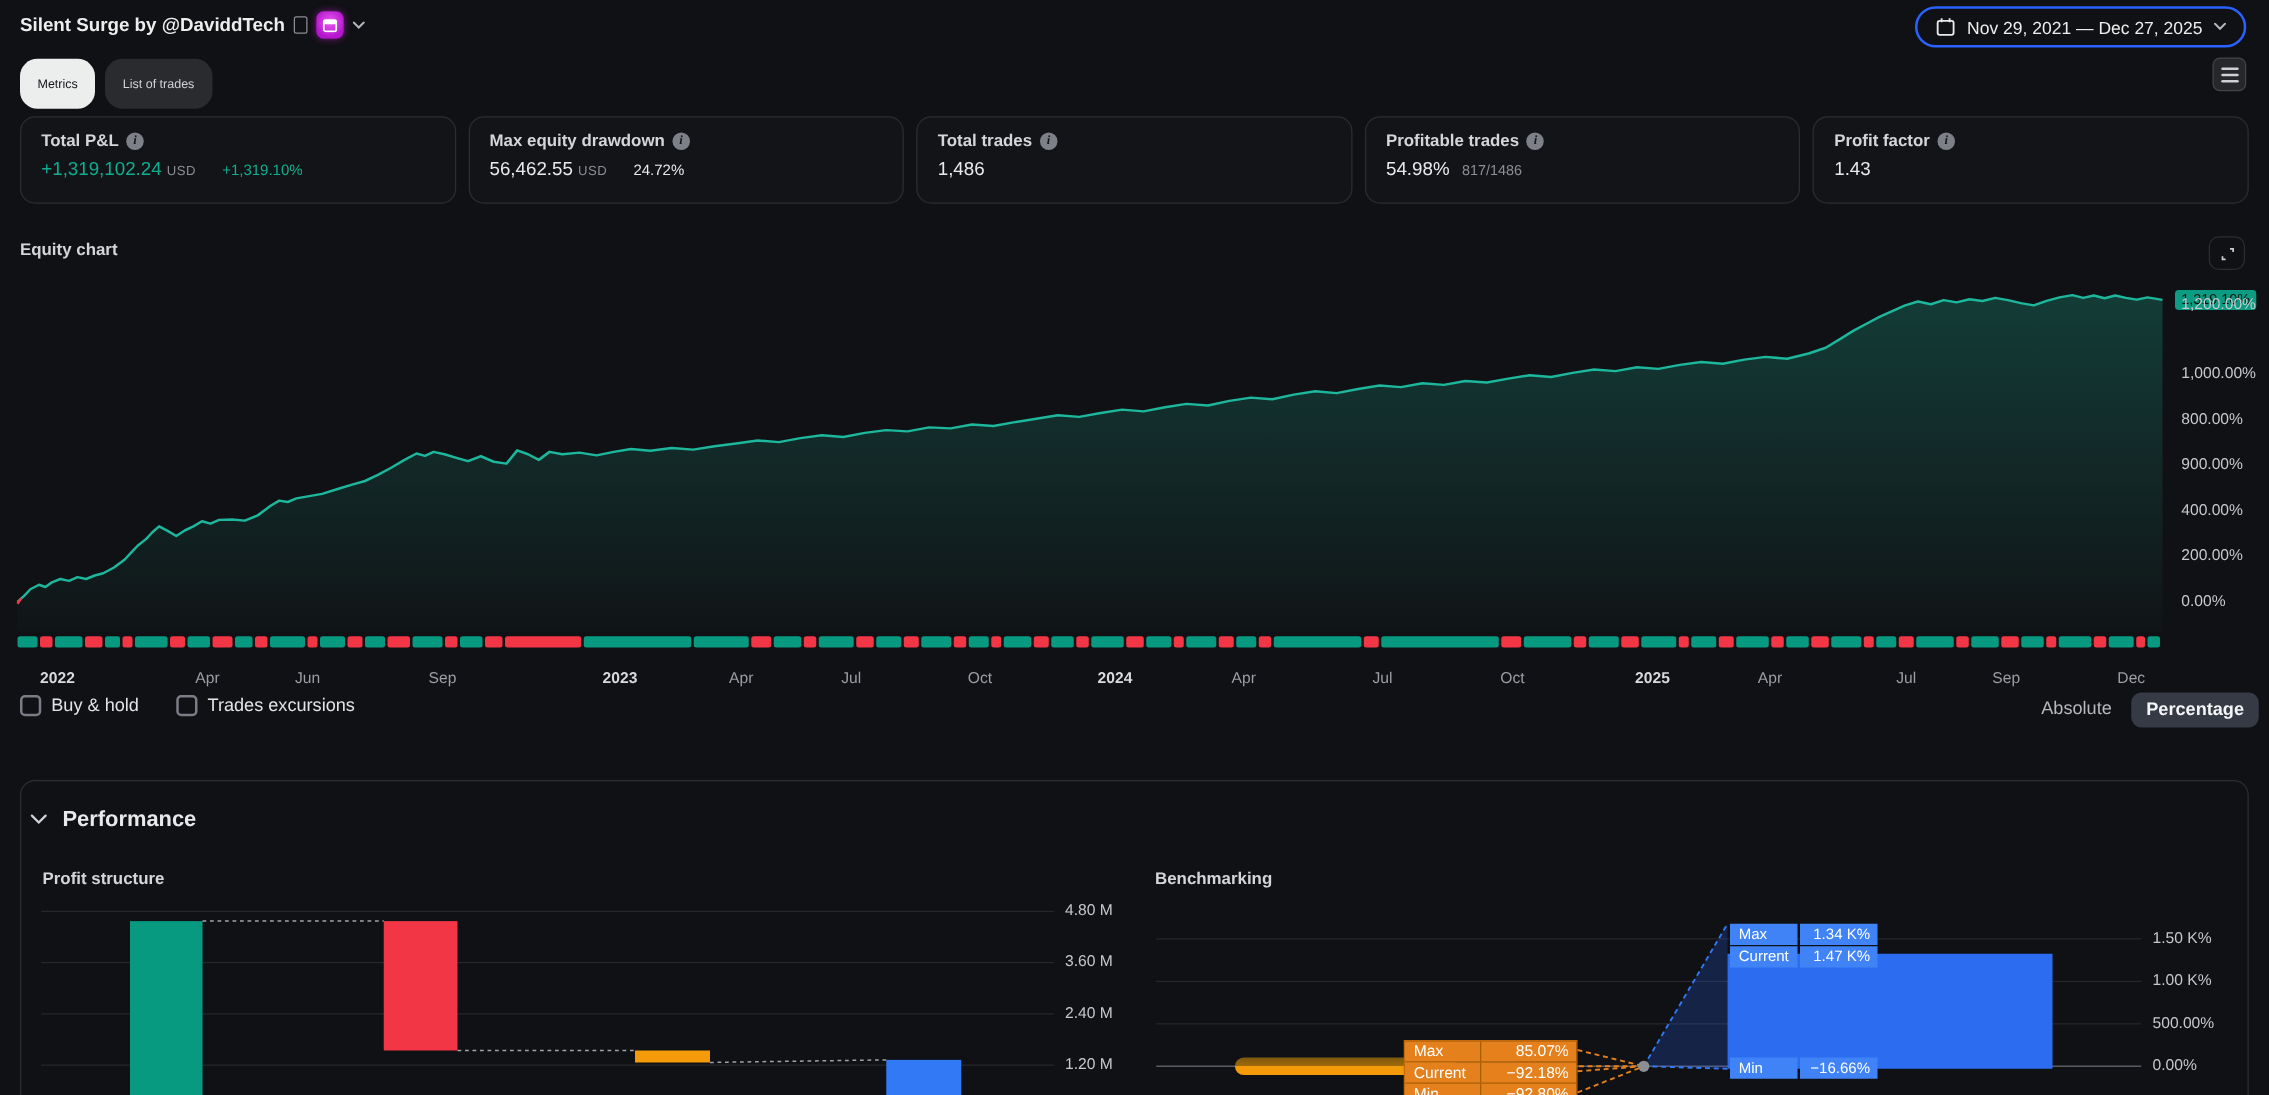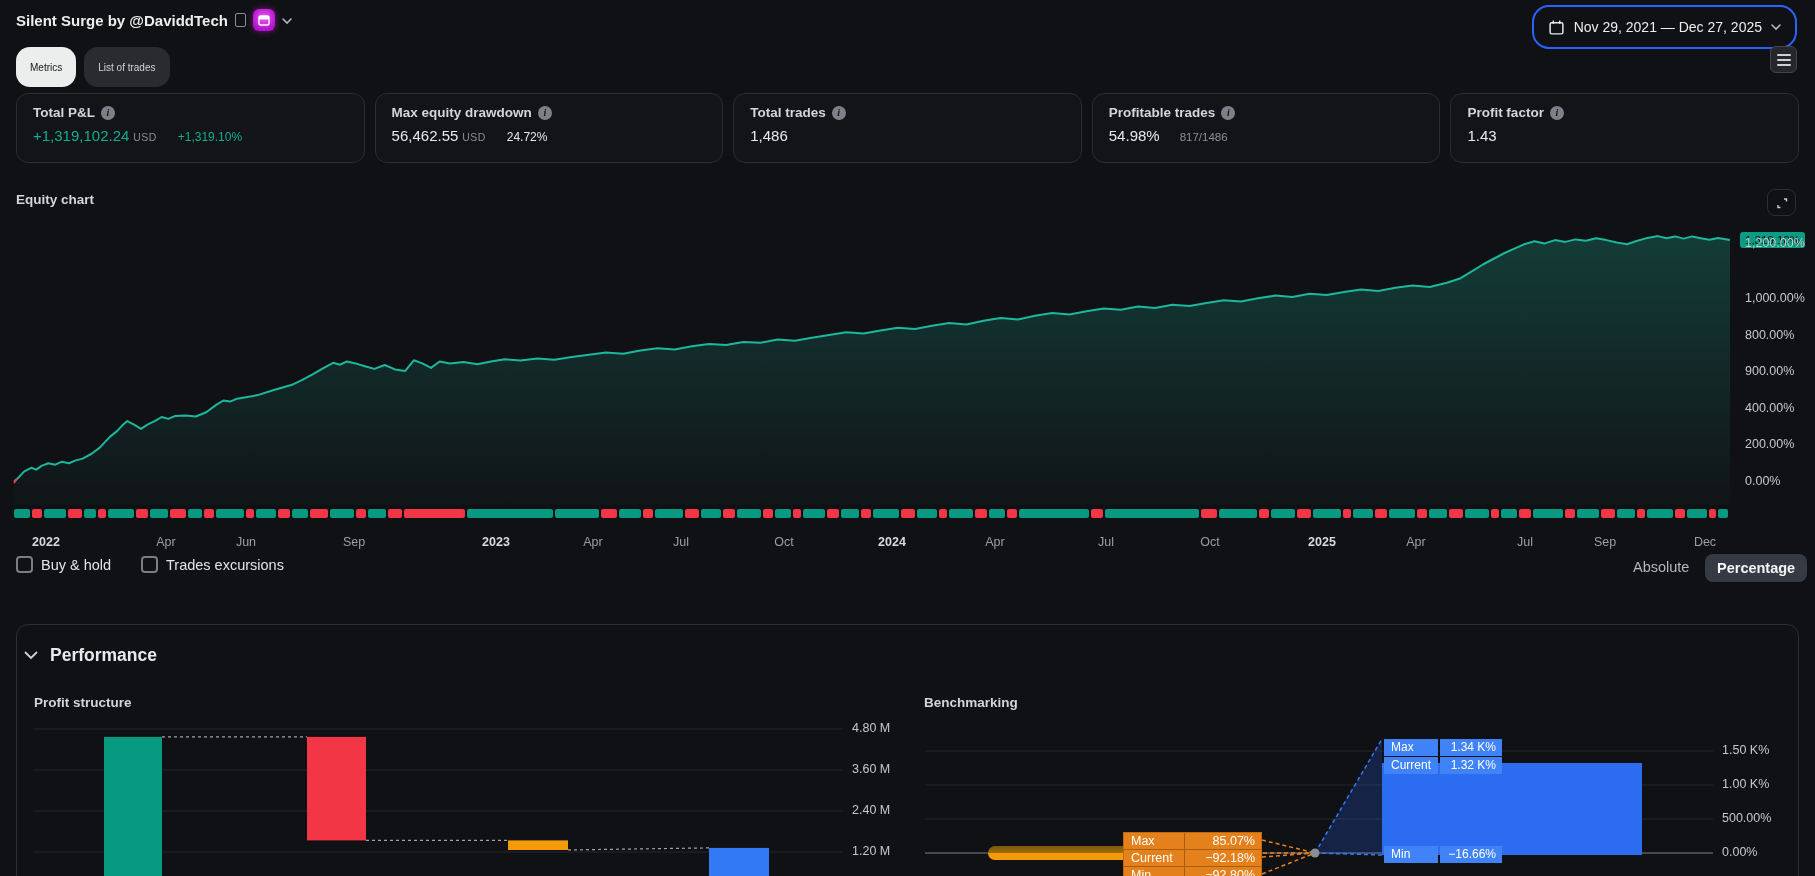--- a/index.html
+++ b/index.html
@@ -8,21 +8,21 @@
          font-family:"Liberation Sans","DejaVu Sans",sans-serif;color:#d6d8db;}
 
   
   .title-row{position:absolute;left:16px;top:9px;display:flex;align-items:center;gap:7px;}
   .title-row .ttl{font-size:15px;font-weight:700;color:#eceded;}
   .tofu{width:11px;height:14px;border:1.5px solid #8a8d93;border-radius:2px;}
   .magenta-ic{width:22px;height:22px;border-radius:6px;background:radial-gradient(circle at 50% 40%,#e95cf0 0%,#b414ce 70%);
               display:flex;align-items:center;justify-content:center;box-shadow:0 0 6px rgba(200,29,219,.6);}
   .chev{display:inline-block;}
 
-  .datepicker{position:absolute;right:18px;top:5px;height:44px;border:2px solid #2962ff;border-radius:17px;
+  .datepicker{position:absolute;right:18px;top:5px;height:33px;border:2px solid #2962ff;border-radius:17px;
               display:flex;align-items:center;gap:9px;padding:0 14px;cursor:pointer;}
   .datepicker .dtxt{font-size:14px;color:#eceded;}
 
   .tabs{position:absolute;left:16px;top:47px;display:flex;gap:8px;}
   .pill{height:40px;display:flex;align-items:center;padding:0 14px;border-radius:14px;font-size:10px;cursor:pointer;}
   .pill.active{background:#eceded;color:#16171a;}
   .pill.idle{background:#2a2b2f;color:#cfd2d6;}
 
   .menu-btn{position:absolute;right:18px;top:46px;width:27px;height:27px;border-radius:6px;background:#26272b;
             border:1px solid #44454a;display:flex;flex-direction:column;align-items:center;justify-content:center;gap:3px;cursor:pointer;}
@@ -30,21 +30,21 @@
 
   
   .cards{position:absolute;left:16px;right:16px;top:93px;display:flex;gap:10px;}
   .card{flex:1;height:70px;border:1px solid #2c2d32;border-radius:12px;background:#131418;padding:11px 16px;}
   .card .lblrow{display:flex;align-items:center;gap:6px;font-size:13.5px;font-weight:600;color:#d3d5d9;}
   .info{width:14px;height:14px;border-radius:50%;background:#7d8087;color:#141519;font-size:10px;font-weight:700;
         display:inline-flex;align-items:center;justify-content:center;font-style:italic;font-family:"Liberation Serif",serif;}
   .card .valrow{margin-top:7px;font-size:15px;color:#e8e9ea;display:flex;align-items:baseline;}
   .unit{font-size:10.5px;color:#8b8e95;letter-spacing:.4px;margin-left:4px;}
   .extra{font-size:12px;margin-left:21px;}
-  .extra.sub{font-size:11.5px;color:#8b8e95;margin-left:20px;}
+  .extra.sub{font-size:11.5px;color:#8b8e95;margin-left:10px;}
   .pos{color:#0fae8e;}
 
   
   .eq-title{position:absolute;left:16px;top:192px;font-size:13.5px;font-weight:600;color:#d3d5d9;}
   .fs-btn{position:absolute;right:19px;top:189px;width:29px;height:27px;border:1px solid #2c2d32;border-radius:8px;
           display:flex;align-items:center;justify-content:center;cursor:pointer;background:transparent;}
   #eq-svg{position:absolute;left:0;top:218px;}
   .eq-ylab{position:absolute;left:1745px;font-size:12.5px;color:#c7c9ce;}
   .eq-badge{position:absolute;left:1740px;background:#0c9c83;color:#05130f;font-size:11.5px;
             padding:2px 5px;border-radius:3px;}
@@ -382,20 +382,20 @@
     </div>
   </div>
 
   <div class="b-box"></div>
   <div class="b-row" style="left:1384px;top:739px">
     <div class="b-lb">Max</div>
     <div class="b-vl">1.34 K%</div>
   </div>
   <div class="b-row" style="left:1384px;top:757px">
     <div class="b-lb">Current</div>
-    <div class="b-vl">1.32 K%</div>
+    <div class="b-vl">1.47 K%</div>
   </div>
   <div class="b-row" style="left:1384px;top:846px">
     <div class="b-lb">Min</div>
     <div class="b-vl">−16.66%</div>
   </div>
 
 </div>
 
 </body></html>

